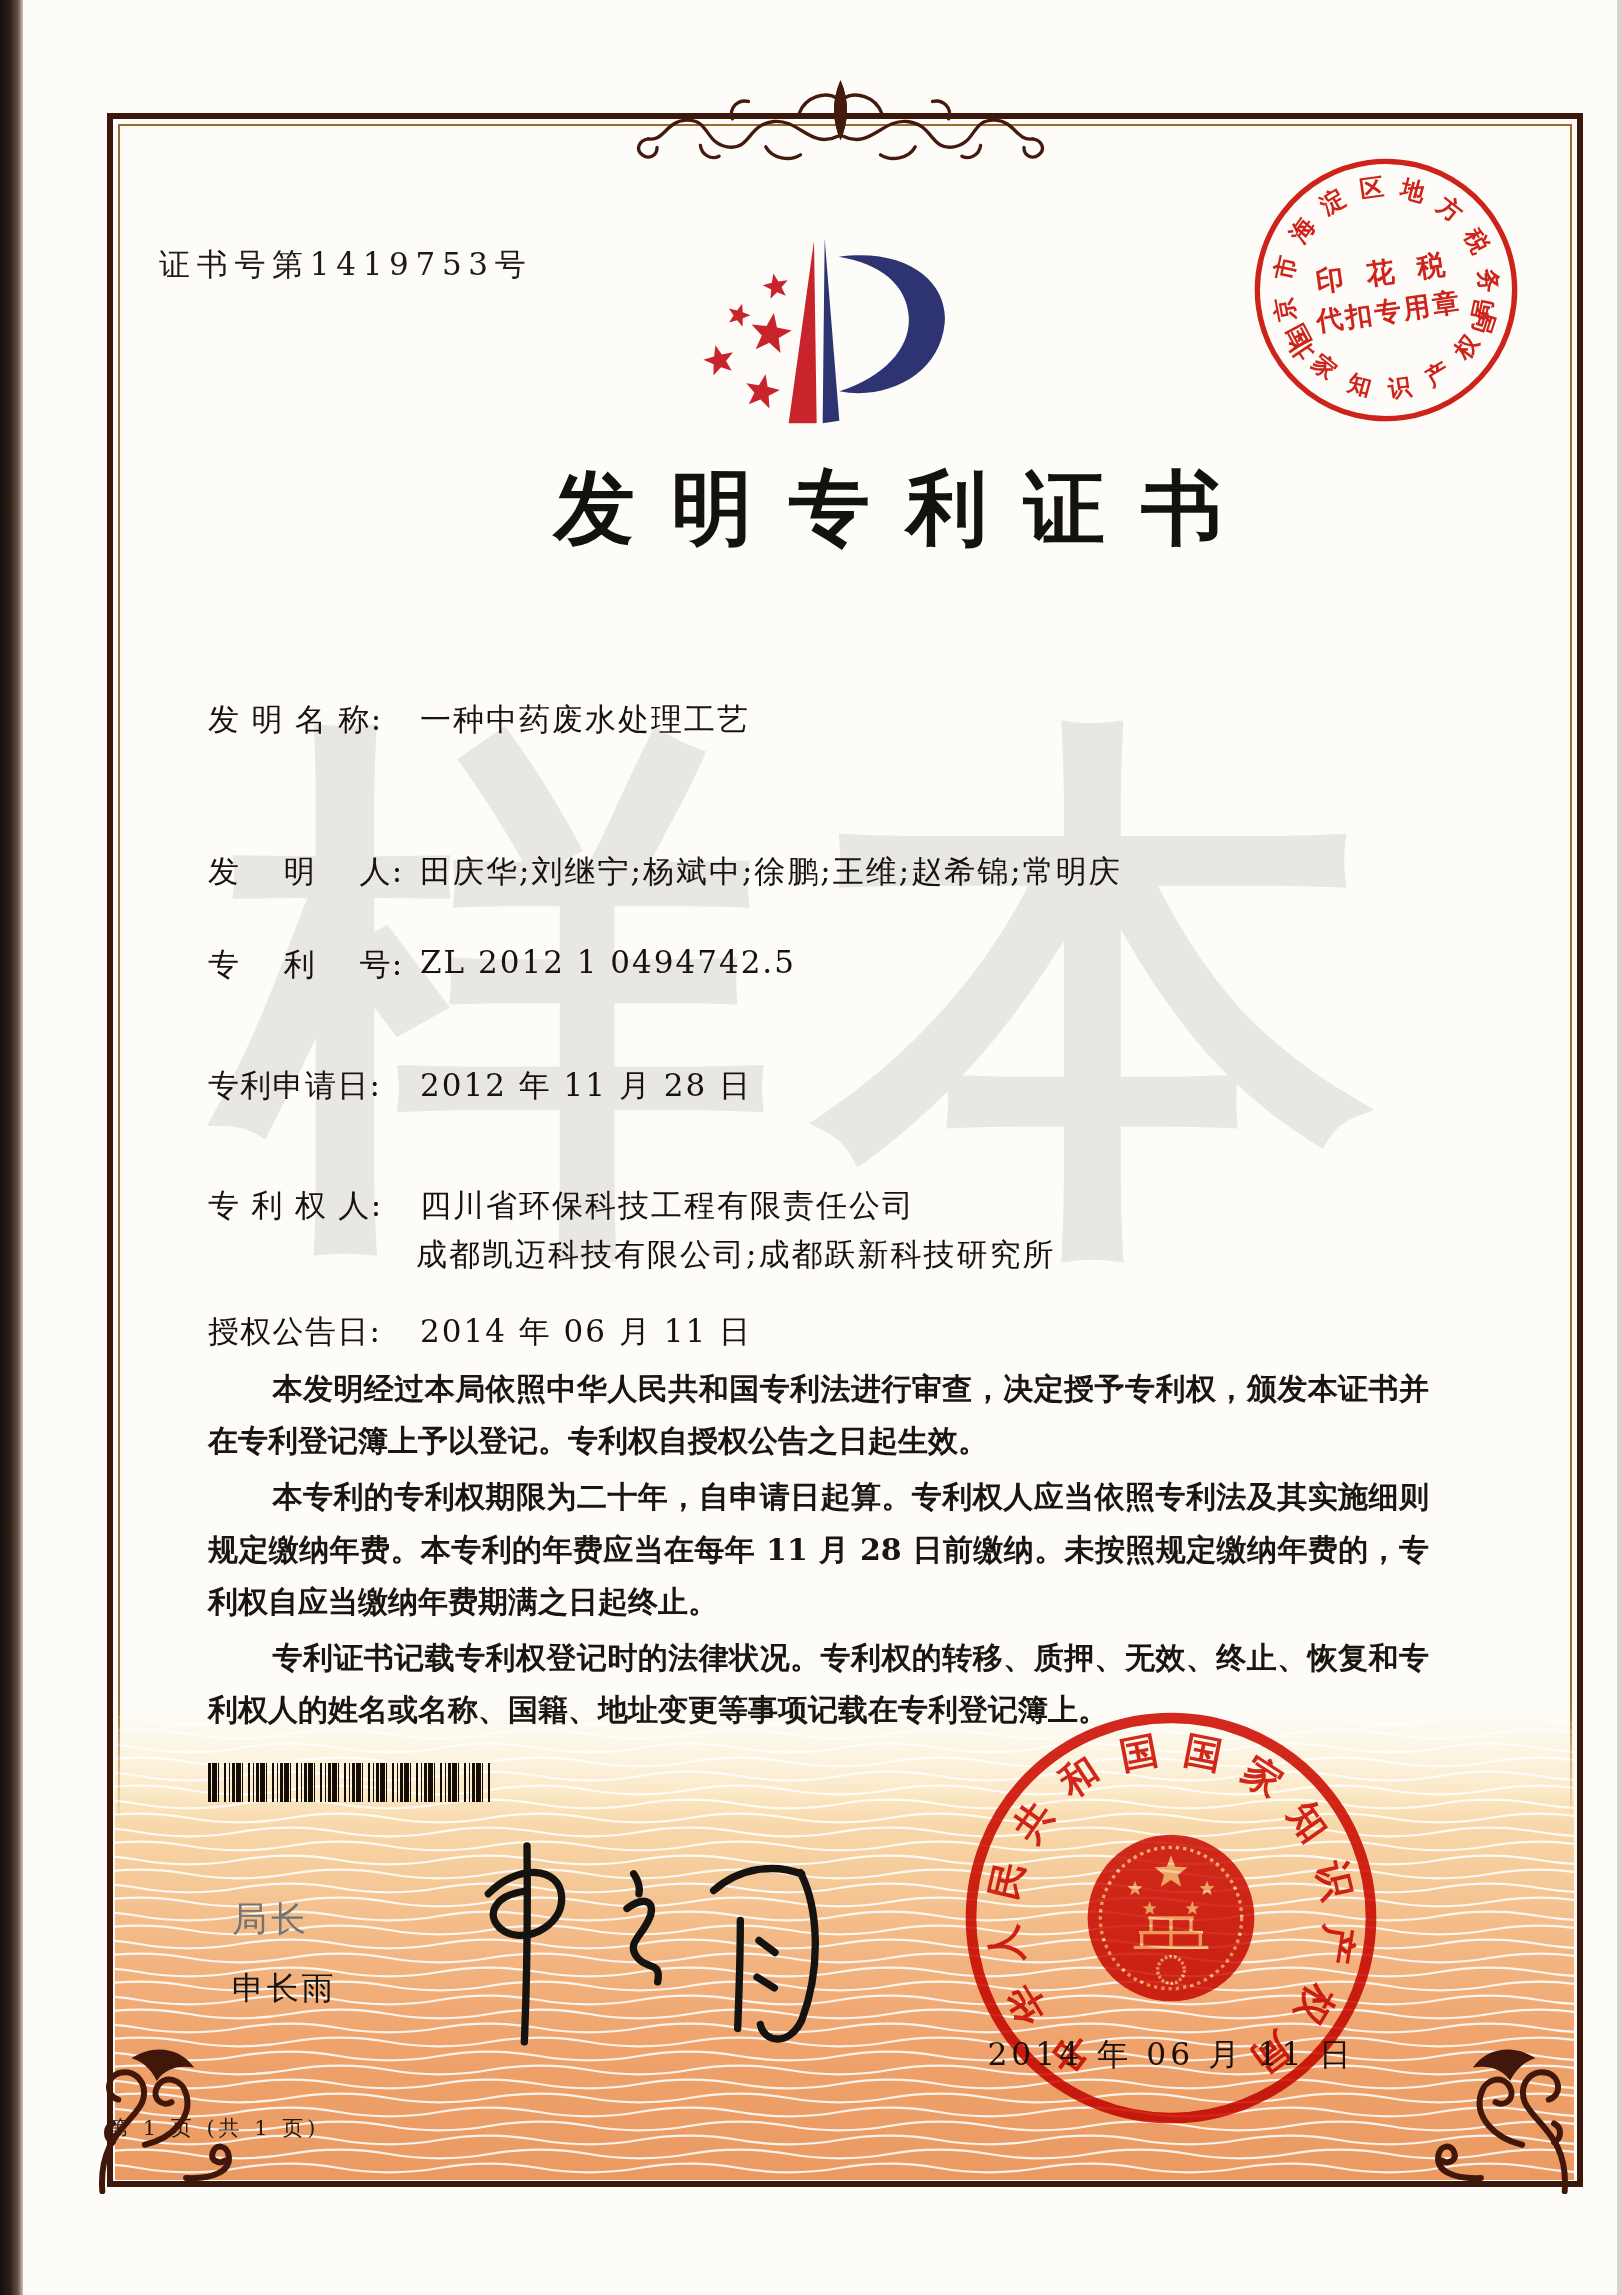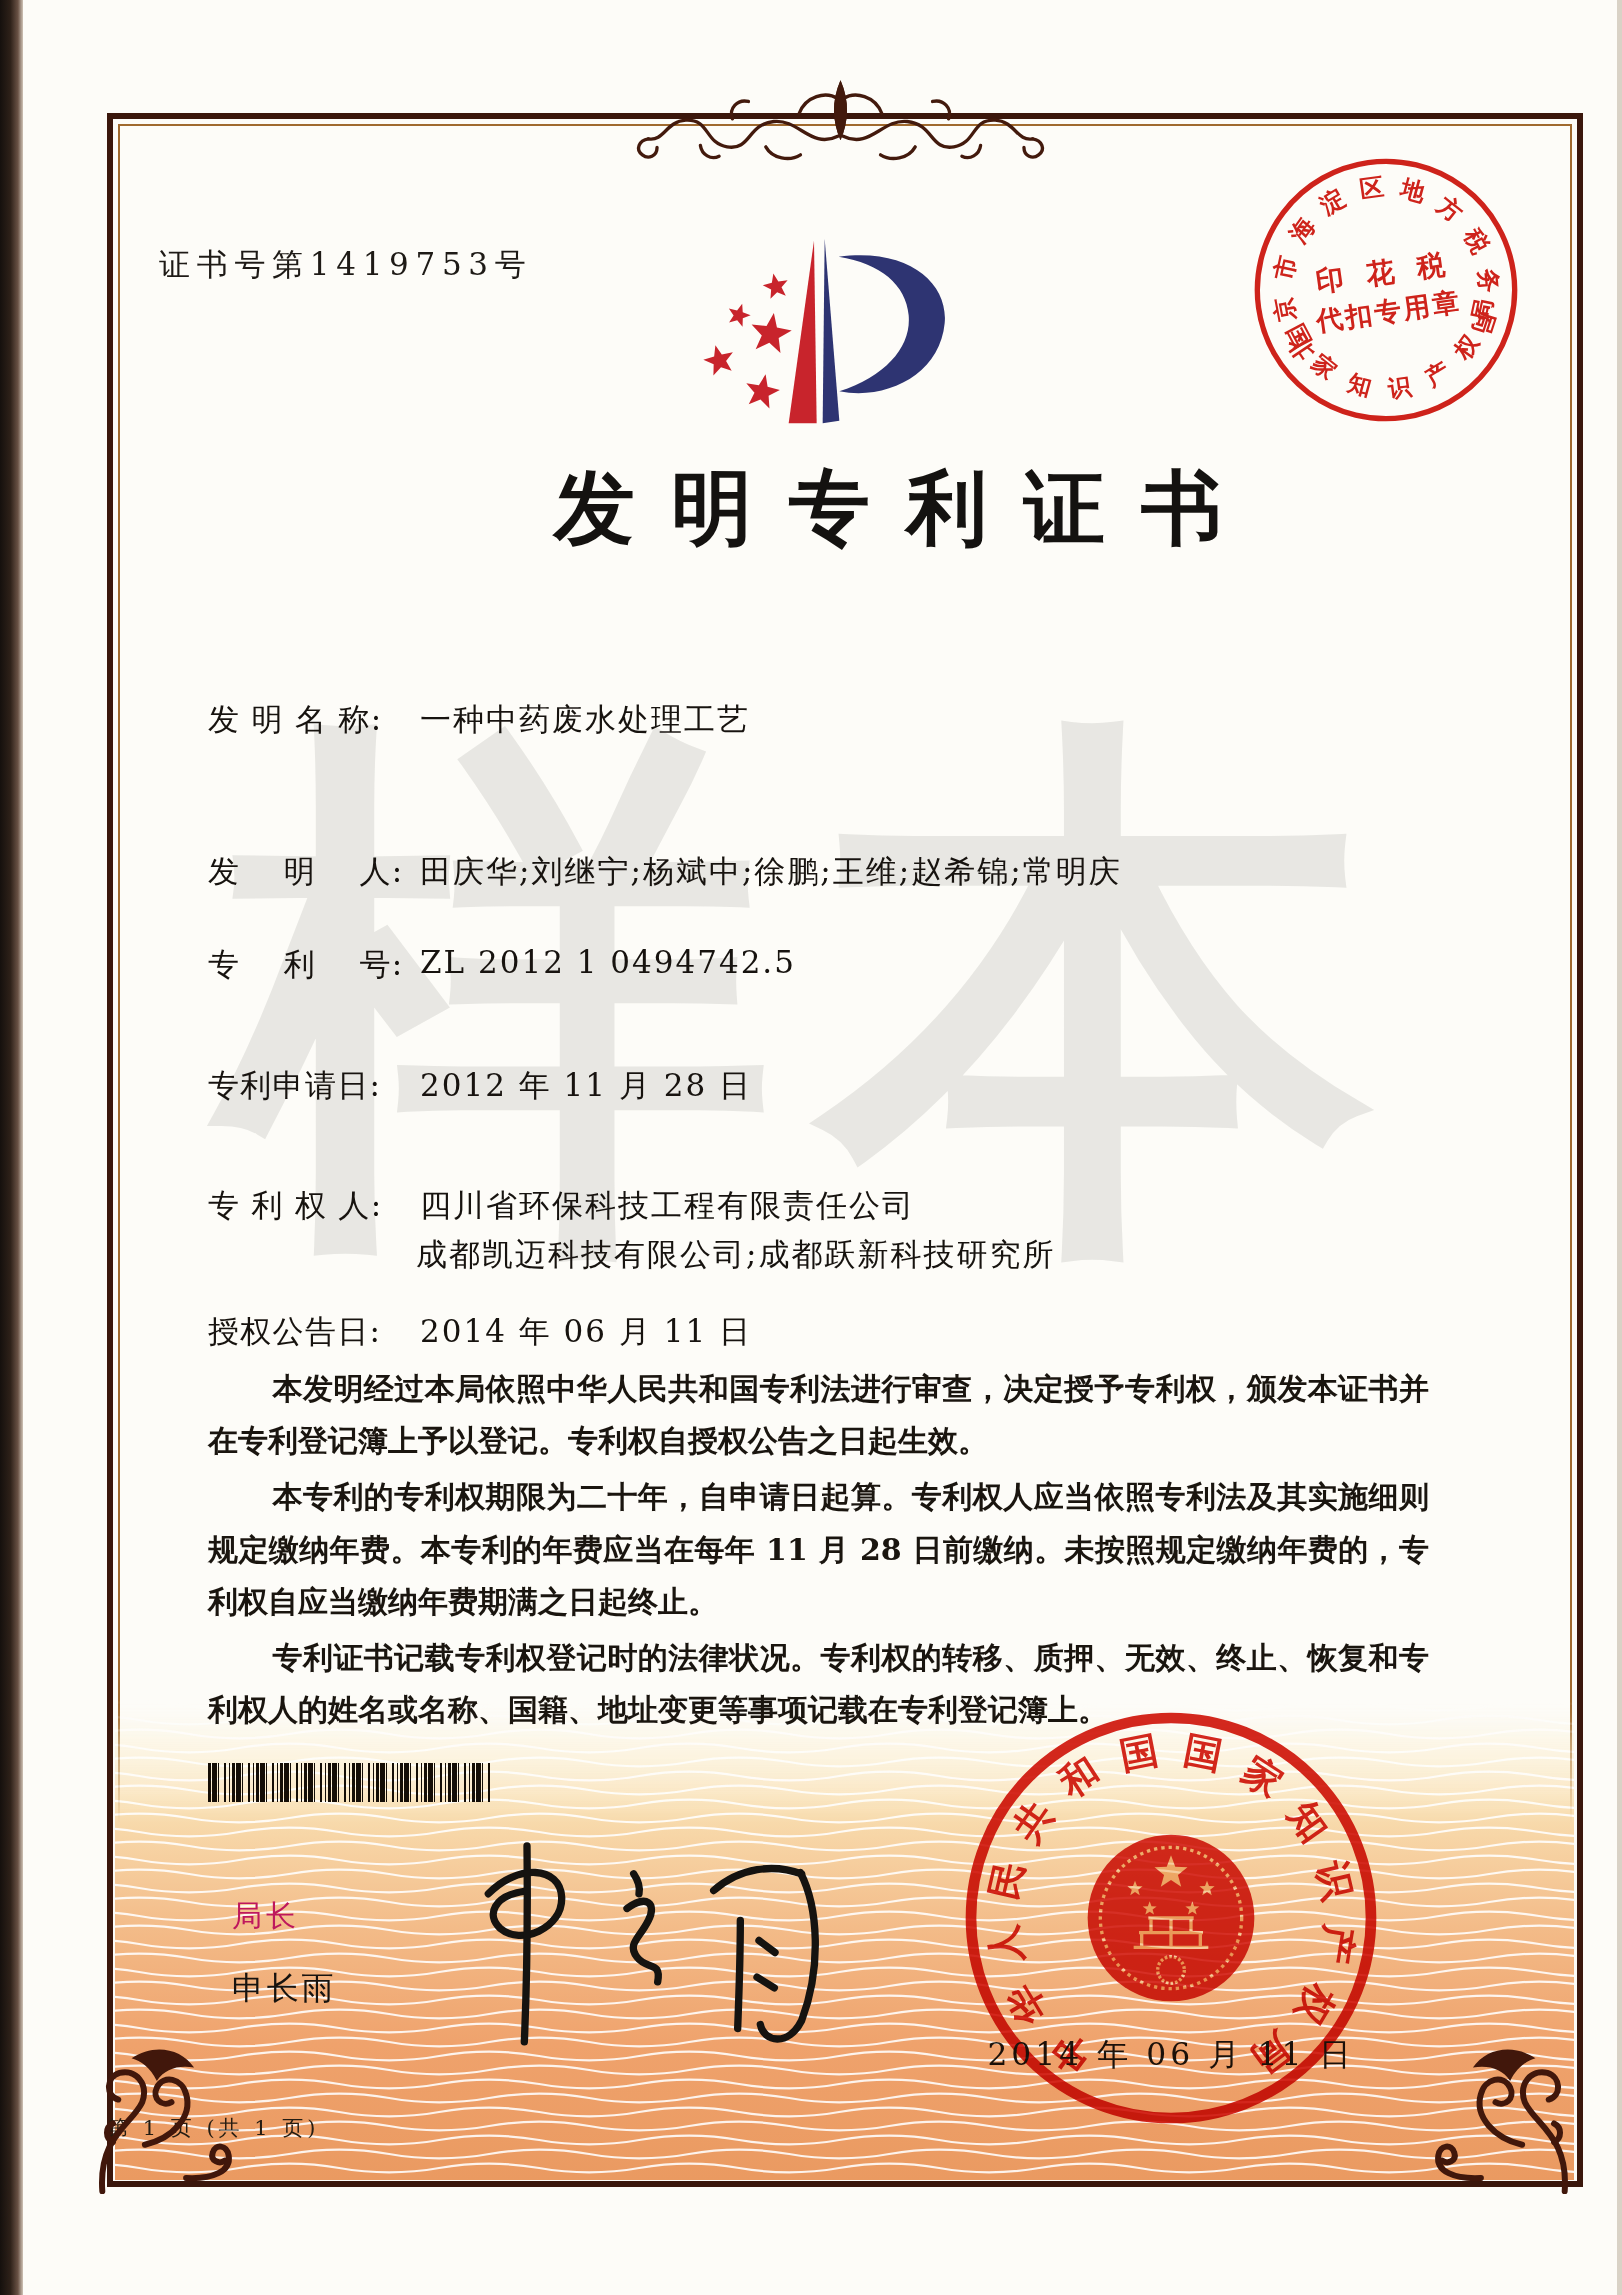--- a/index.html
+++ b/index.html
@@ -26,21 +26,21 @@
   .val2{position:absolute;left:416px;font-size:31px;color:#17130f;letter-spacing:2px;z-index:3;white-space:nowrap;}
   .paras{position:absolute;left:208px;top:1363px;width:1221px;font-size:30px;
     line-height:1.74;color:#1a150f;text-align:justify;z-index:3;font-weight:bold;}
   .paras p{margin:0 0 4px 0;text-indent:2.15em;}
   .band{position:absolute;left:115px;top:1698px;width:1459px;height:482px;z-index:2;
     background:linear-gradient(180deg,rgba(253,246,228,0) 0%,rgba(252,240,208,0.85) 9%,#f8dcae 24%,#f3bb88 48%,#efa26c 72%,#ea9a61 100%);
     -webkit-mask-image:linear-gradient(180deg,transparent 0,rgba(0,0,0,.40) 7%,#000 26%);
             mask-image:linear-gradient(180deg,transparent 0,rgba(0,0,0,.40) 7%,#000 26%);}
   .barcode{position:absolute;left:208px;top:1763px;width:284px;height:39px;z-index:3;
     background:repeating-linear-gradient(90deg,#140d06 0 2.7px,transparent 2.7px 4px,#140d06 4px 8.7px,transparent 8.7px 10px,#140d06 10px 11.3px,transparent 11.3px 16px,#140d06 16px 18px,transparent 18px 20.7px,#140d06 20.7px 22px,transparent 22px 24px);}
-  .director{position:absolute;left:232px;top:1896px;font-size:30px;color:#be185d;letter-spacing:4px;z-index:3;}
+  .director{position:absolute;left:232px;top:1896px;font-size:35px;color:#737373;letter-spacing:4px;z-index:3;}
   .director2{position:absolute;left:232px;top:1967px;font-size:32px;color:#17130f;letter-spacing:2.7px;z-index:3;}
   .signature{position:absolute;left:427px;top:1827px;z-index:4;}
   .seal{position:absolute;left:951px;top:1698px;z-index:4;mix-blend-mode:multiply;}
   .taxstamp{position:absolute;left:1246px;top:150px;z-index:3;mix-blend-mode:multiply;}
   .logo{position:absolute;left:667px;top:222px;z-index:3;}
   .footer{position:absolute;left:107px;top:2114px;width:1476px;text-align:left;
     font-size:21px;color:#241c12;letter-spacing:4px;z-index:3;}
   .toporn{position:absolute;left:599px;top:72px;z-index:4;}
   .cornorn{position:absolute;z-index:4;}
 </style>

